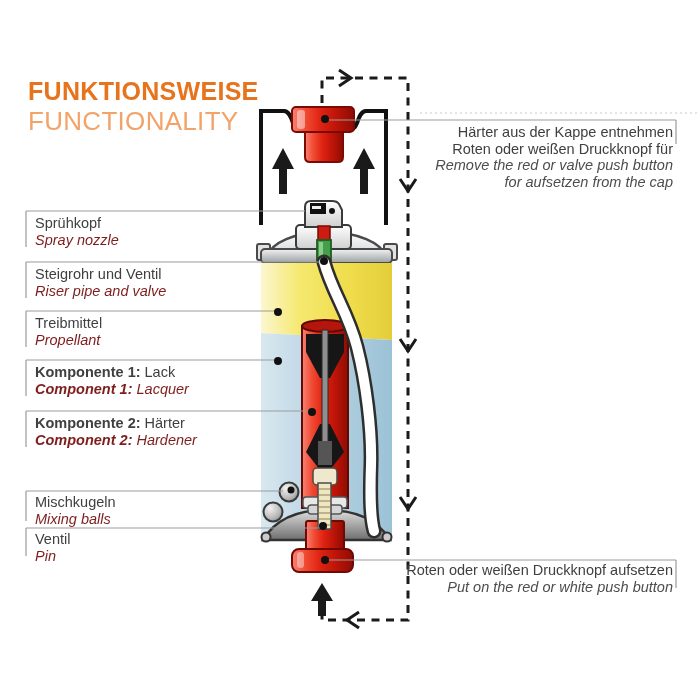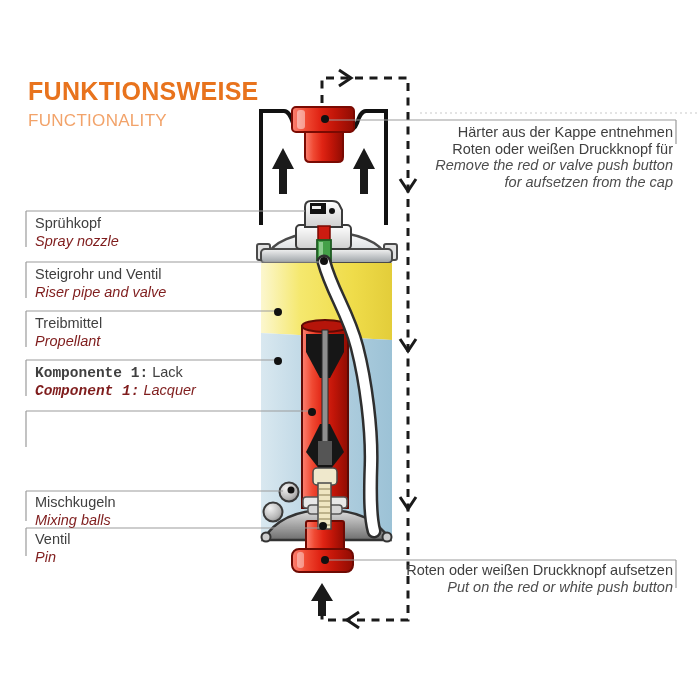--- a/index.html
+++ b/index.html
@@ -2,25 +2,25 @@
 <html><head>
 <meta charset="utf-8">
 <style>
   html,body{margin:0;padding:0;background:#fff;}
   #stage{position:relative;width:700px;height:700px;background:#fff;overflow:hidden;
          font-family:"Liberation Sans",sans-serif;}
   #art{position:absolute;left:0;top:0;width:700px;height:700px;}
 
   .title-block{position:absolute;left:28px;top:76px;line-height:30px;letter-spacing:.3px;}
   .title-de{font-size:25px;font-weight:bold;color:#e8731d;}
-  .title-en{font-size:17px;font-weight:400;color:#f2a36a;}
+  .title-en{font-size:26px;font-weight:400;color:#f2a36a;}
 
   .llabel{position:absolute;left:35px;font-size:14.5px;line-height:17px;color:#404040;white-space:nowrap;}
   .llabel .en{font-style:italic;color:#7f1d1d;}
-  .llabel b{font-weight:bold;font-family:Liberation Mono, monospace;}
+  .llabel b{font-weight:bold;}
   #ll0{top:215px;} #ll1{top:266px;} #ll2{top:315px;} #ll3{top:364px;}
   #ll4{top:415px;} #ll5{top:494px;} #ll6{top:531px;}
 
   .rlabel{position:absolute;right:27px;text-align:right;font-size:14.5px;line-height:16.5px;
           color:#404040;white-space:nowrap;}
   .rlabel .en{font-style:italic;color:#4d4d4d;}
   #rtop{top:124px;} #rbottom{top:562px;}
 </style>
 </head>
 <body>
@@ -206,20 +206,24 @@
     <div class="en"><b></b><span>Riser pipe and valve</span></div>
   </div>
   <div class="llabel" id="ll2">
     <div class="de"><b></b><span>Treibmittel</span></div>
     <div class="en"><b></b><span>Propellant</span></div>
   </div>
   <div class="llabel" id="ll3">
     <div class="de"><b>Komponente 1:</b><span> Lack</span></div>
     <div class="en"><b>Component 1:</b><span> Lacquer</span></div>
   </div>
+  <div class="llabel" id="ll4">
+    <div class="de"><b>Komponente 2:</b><span> Härter</span></div>
+    <div class="en"><b>Component 2:</b><span> Hardener</span></div>
+  </div>
   <div class="llabel" id="ll5">
     <div class="de"><b></b><span>Mischkugeln</span></div>
     <div class="en"><b></b><span>Mixing balls</span></div>
   </div>
   <div class="llabel" id="ll6">
     <div class="de"><b></b><span>Ventil</span></div>
     <div class="en"><b></b><span>Pin</span></div>
   </div>
 
   <div class="rlabel" id="rtop">

